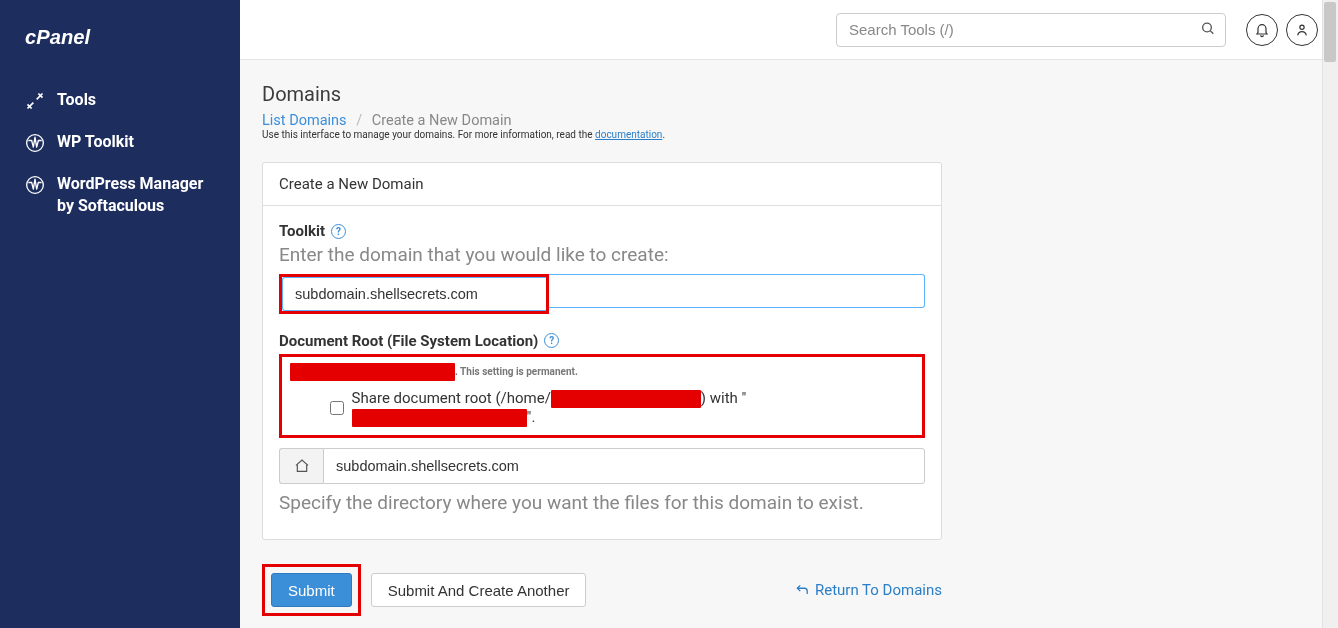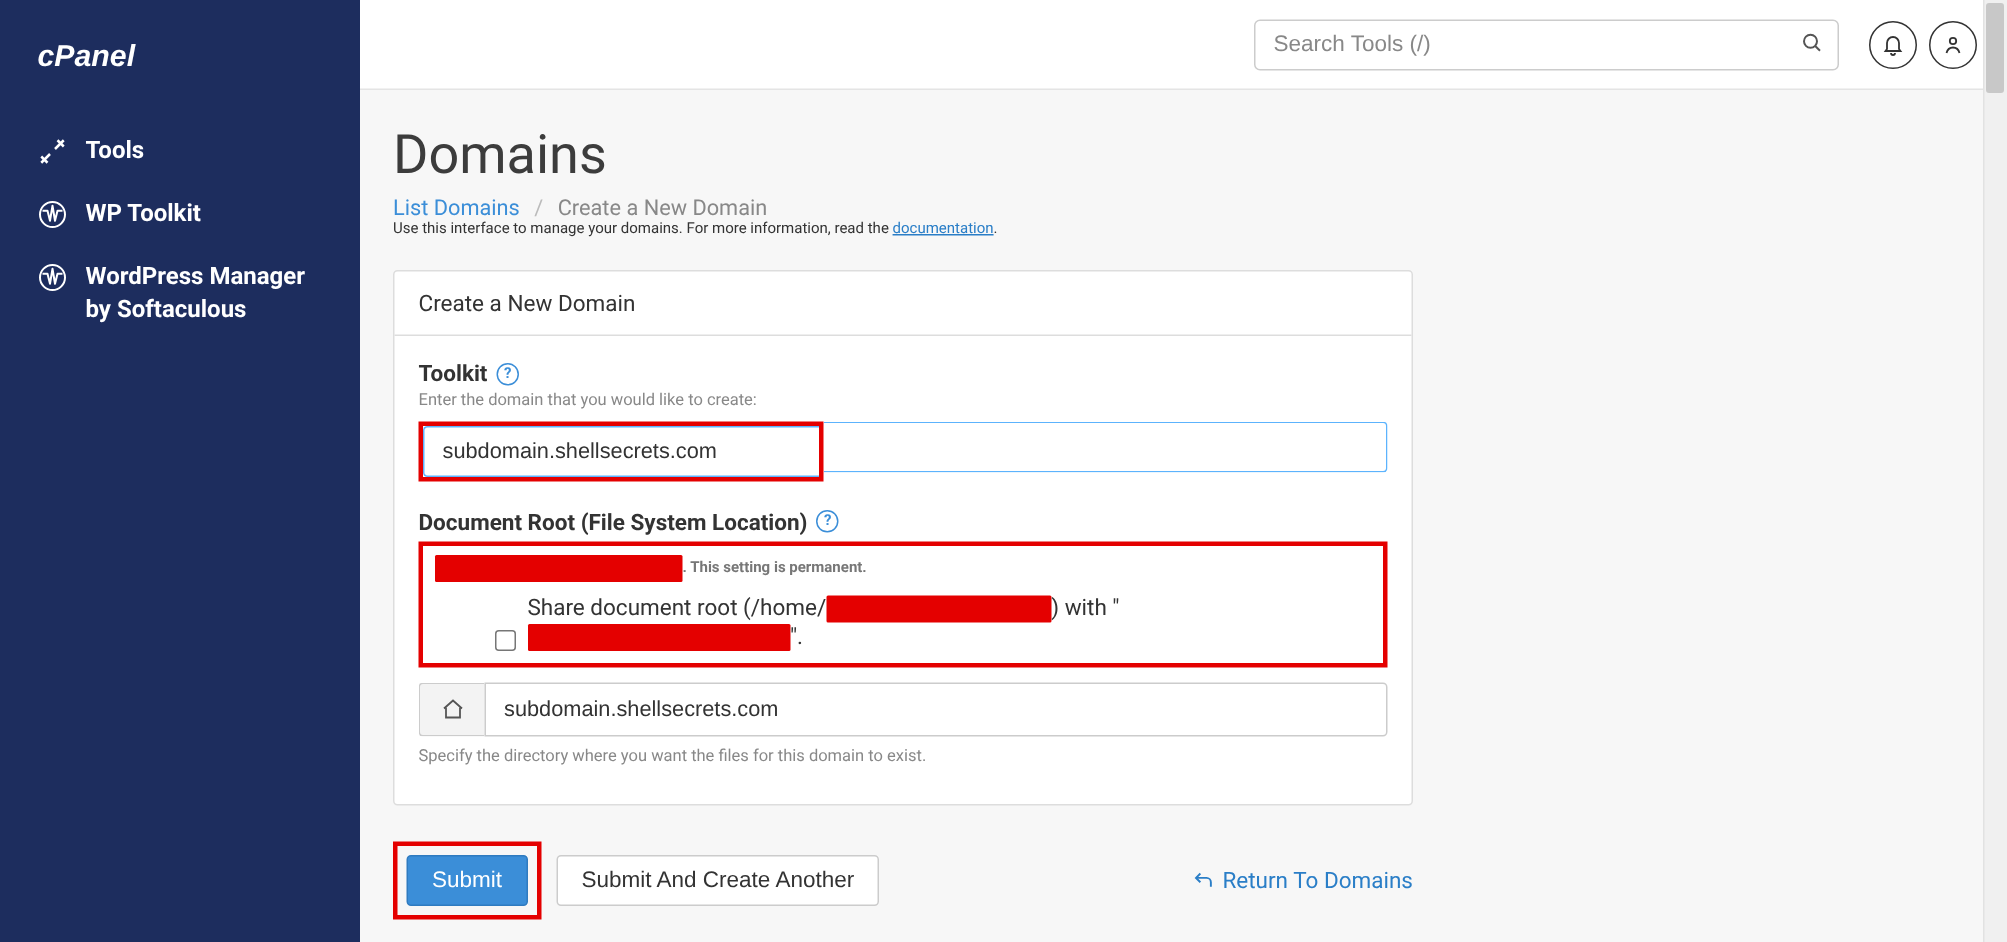--- a/index.html
+++ b/index.html
@@ -22,49 +22,49 @@
     
     .topbar { height: 60px; display: flex; align-items: center; justify-content: flex-end; padding: 12px 20px; border-bottom: 1px solid #e4e4e4; }
     .search-wrap { position: relative; width: 390px; margin-right: 12px; }
     .search-input { width: 100%; height: 34px; border: 1px solid #ccc; border-radius: 4px; padding: 0 36px 0 12px; font-size: 15px; color: #333; outline: none; }
     .search-input::placeholder { color: #888; }
     .search-icon-btn { position: absolute; right: 8px; top: 50%; transform: translateY(-50%); background: none; border: none; cursor: pointer; padding: 2px; }
     .circle-btn { width: 32px; height: 32px; border: 1.5px solid #333; border-radius: 50%; background: #fff; display: flex; align-items: center; justify-content: center; margin-left: 8px; cursor: pointer; }
 
     
     .content { padding: 22px 22px 30px 22px; background: #f7f7f7; flex: 1; }
-    .page-title { font-size: 36px; font-weight: 400; color: #3c3c3c; margin-bottom: 6px; }
+    .page-title { font-size: 20px; font-weight: 400; color: #3c3c3c; margin-bottom: 6px; }
     .breadcrumb { font-size: 14.5px; color: #888; }
     .breadcrumb a { color: #3b8ed8; text-decoration: none; }
     .breadcrumb .sep { margin: 0 6px; color: #bbb; }
 
     .intro { font-size: 10px; color: #333; margin-bottom: 22px; }
     .intro a { color: #2a7ec7; text-decoration: underline; }
 
     .panel { background: #fff; border: 1px solid #ddd; border-radius: 3px; max-width: 680px; }
     .panel-header { padding: 12px 16px; border-bottom: 1px solid #ddd; font-size: 15px; color: #333; }
     .panel-body { padding: 16px; }
 
     .field-group { margin-bottom: 18px; }
     .field-label-row { display: flex; align-items: center; gap: 6px; margin-bottom: 2px; }
     .field-label { font-weight: 700; font-size: 15px; color: #333; }
     .hint-icon { width: 15px; height: 15px; border: 1.5px solid #3b8ed8; border-radius: 50%; display: inline-flex; align-items: center; justify-content: center; font-size: 10px; font-weight: 700; color: #3b8ed8; cursor: pointer; }
-    .field-help { font-size: 11px; color: #888; margin-bottom: 6px; line-height: 1.35; }
+    .field-help { font-size: 19px; color: #888; margin-bottom: 6px; line-height: 1.35; }
 
     .highlight-box-red { border: 3px solid #e40000; padding: 0; }
     .text-input { width: 100%; height: 34px; border: 1px solid #5cb3fd; border-radius: 3px; padding: 0 12px; font-size: 14.5px; color: #333; outline: none; }
 
     .domain-input-row { display: flex; align-items: stretch; gap: 0; }
     .domain-highlight { width: 270px; }
     .domain-rest { flex: 1; border: 1px solid #5cb3fd; border-left: none; border-top-right-radius: 3px; border-bottom-right-radius: 3px; height: 34px; }
 
     .docroot-block { border: 3px solid #e40000; padding: 6px 8px 8px 8px; margin-top: 4px; }
     .permanent-line { font-size: 10px; color: #888; margin-bottom: 8px; }
     .permanent-line strong { font-weight: 700; color: #777; }
-    .checkbox-row { display: flex; align-items: flex-end; gap: 8px; font-size: 15px; color: #333; padding-left: 40px; }
+    .checkbox-row { display: flex; align-items: center; gap: 8px; font-size: 15px; color: #333; padding-left: 40px; }
     .checkbox-row input[type="checkbox"] { width: 14px; height: 14px; cursor: pointer; }
     .inline-redact { background: #e40000; display: inline-block; height: 18px; vertical-align: middle; border-radius: 1px; }
 
     .dir-input-group { display: flex; margin-top: 10px; max-width: 100%; }
     .dir-addon { width: 44px; border: 1px solid #ccc; border-right: none; background: #f3f3f3; display: flex; align-items: center; justify-content: center; border-top-left-radius: 3px; border-bottom-left-radius: 3px; }
     .dir-input { flex: 1; height: 36px; border: 1px solid #ccc; border-top-right-radius: 3px; border-bottom-right-radius: 3px; padding: 0 12px; font-size: 14.5px; color: #333; outline: none; }
 
     .actions-row { display: flex; align-items: center; justify-content: space-between; margin-top: 24px; max-width: 680px; }
     .actions-left { display: flex; align-items: center; gap: 10px; }
     .submit-hl { border: 3px solid #e40000; padding: 6px; }

